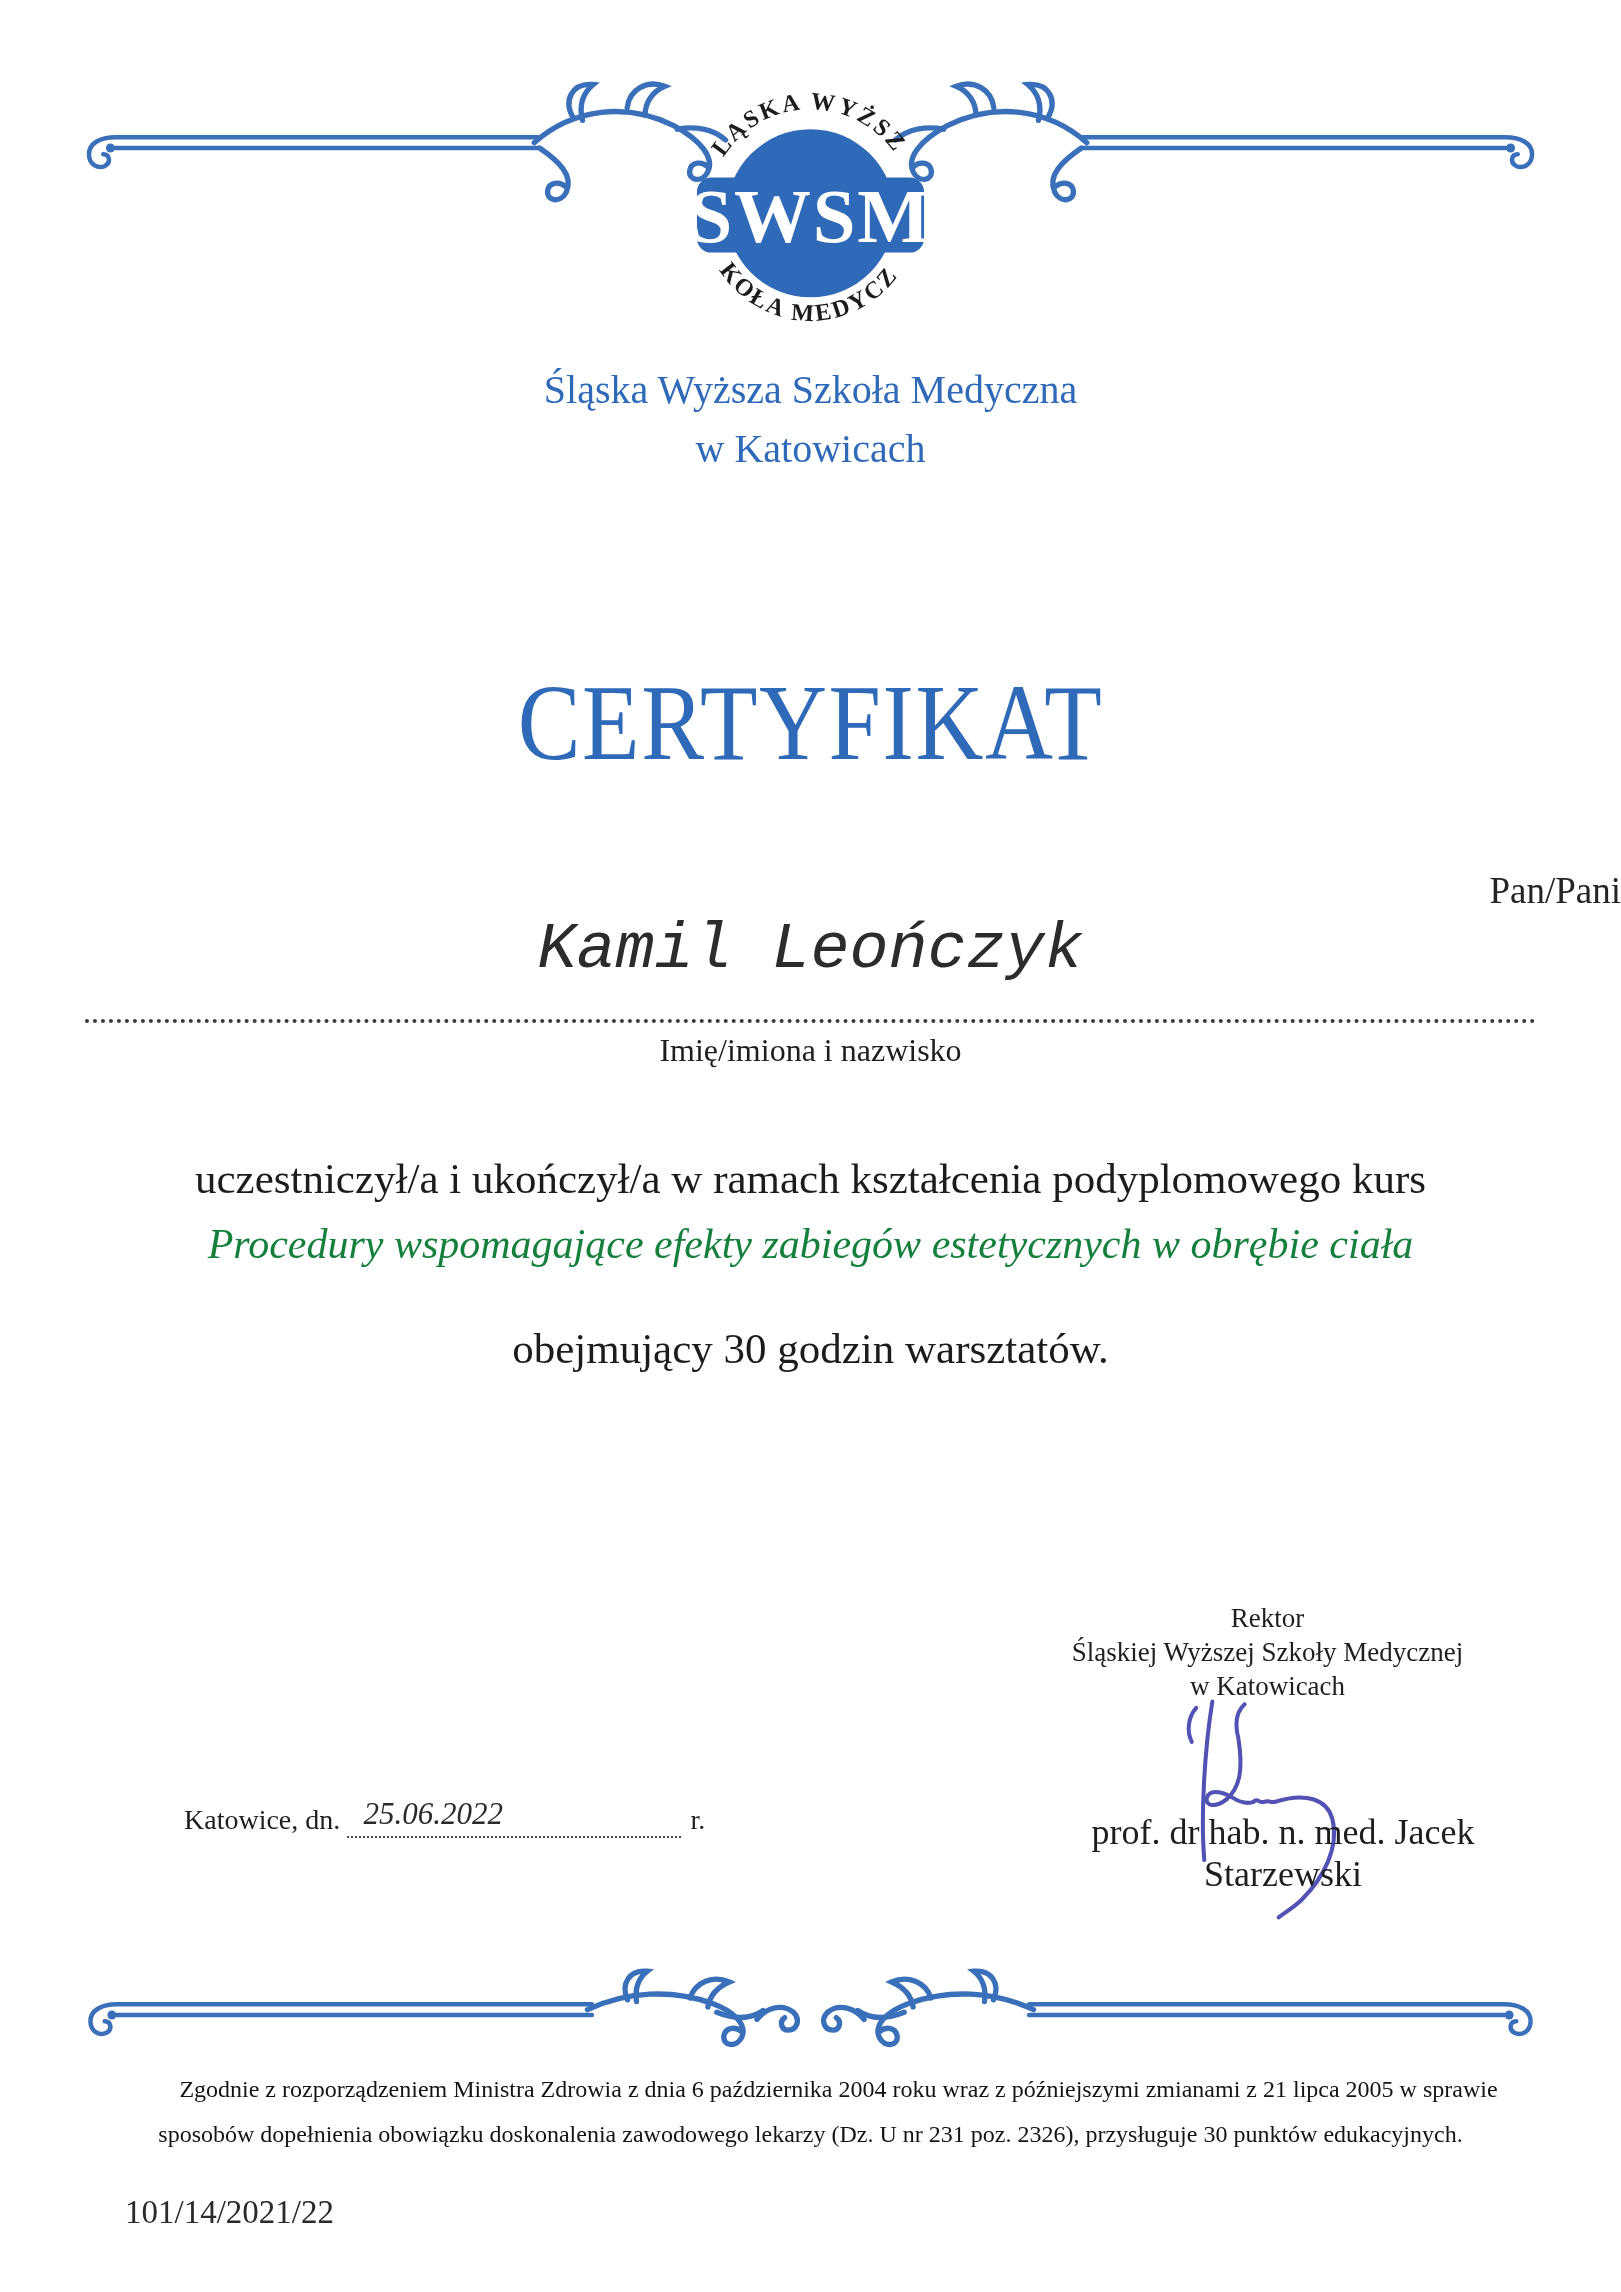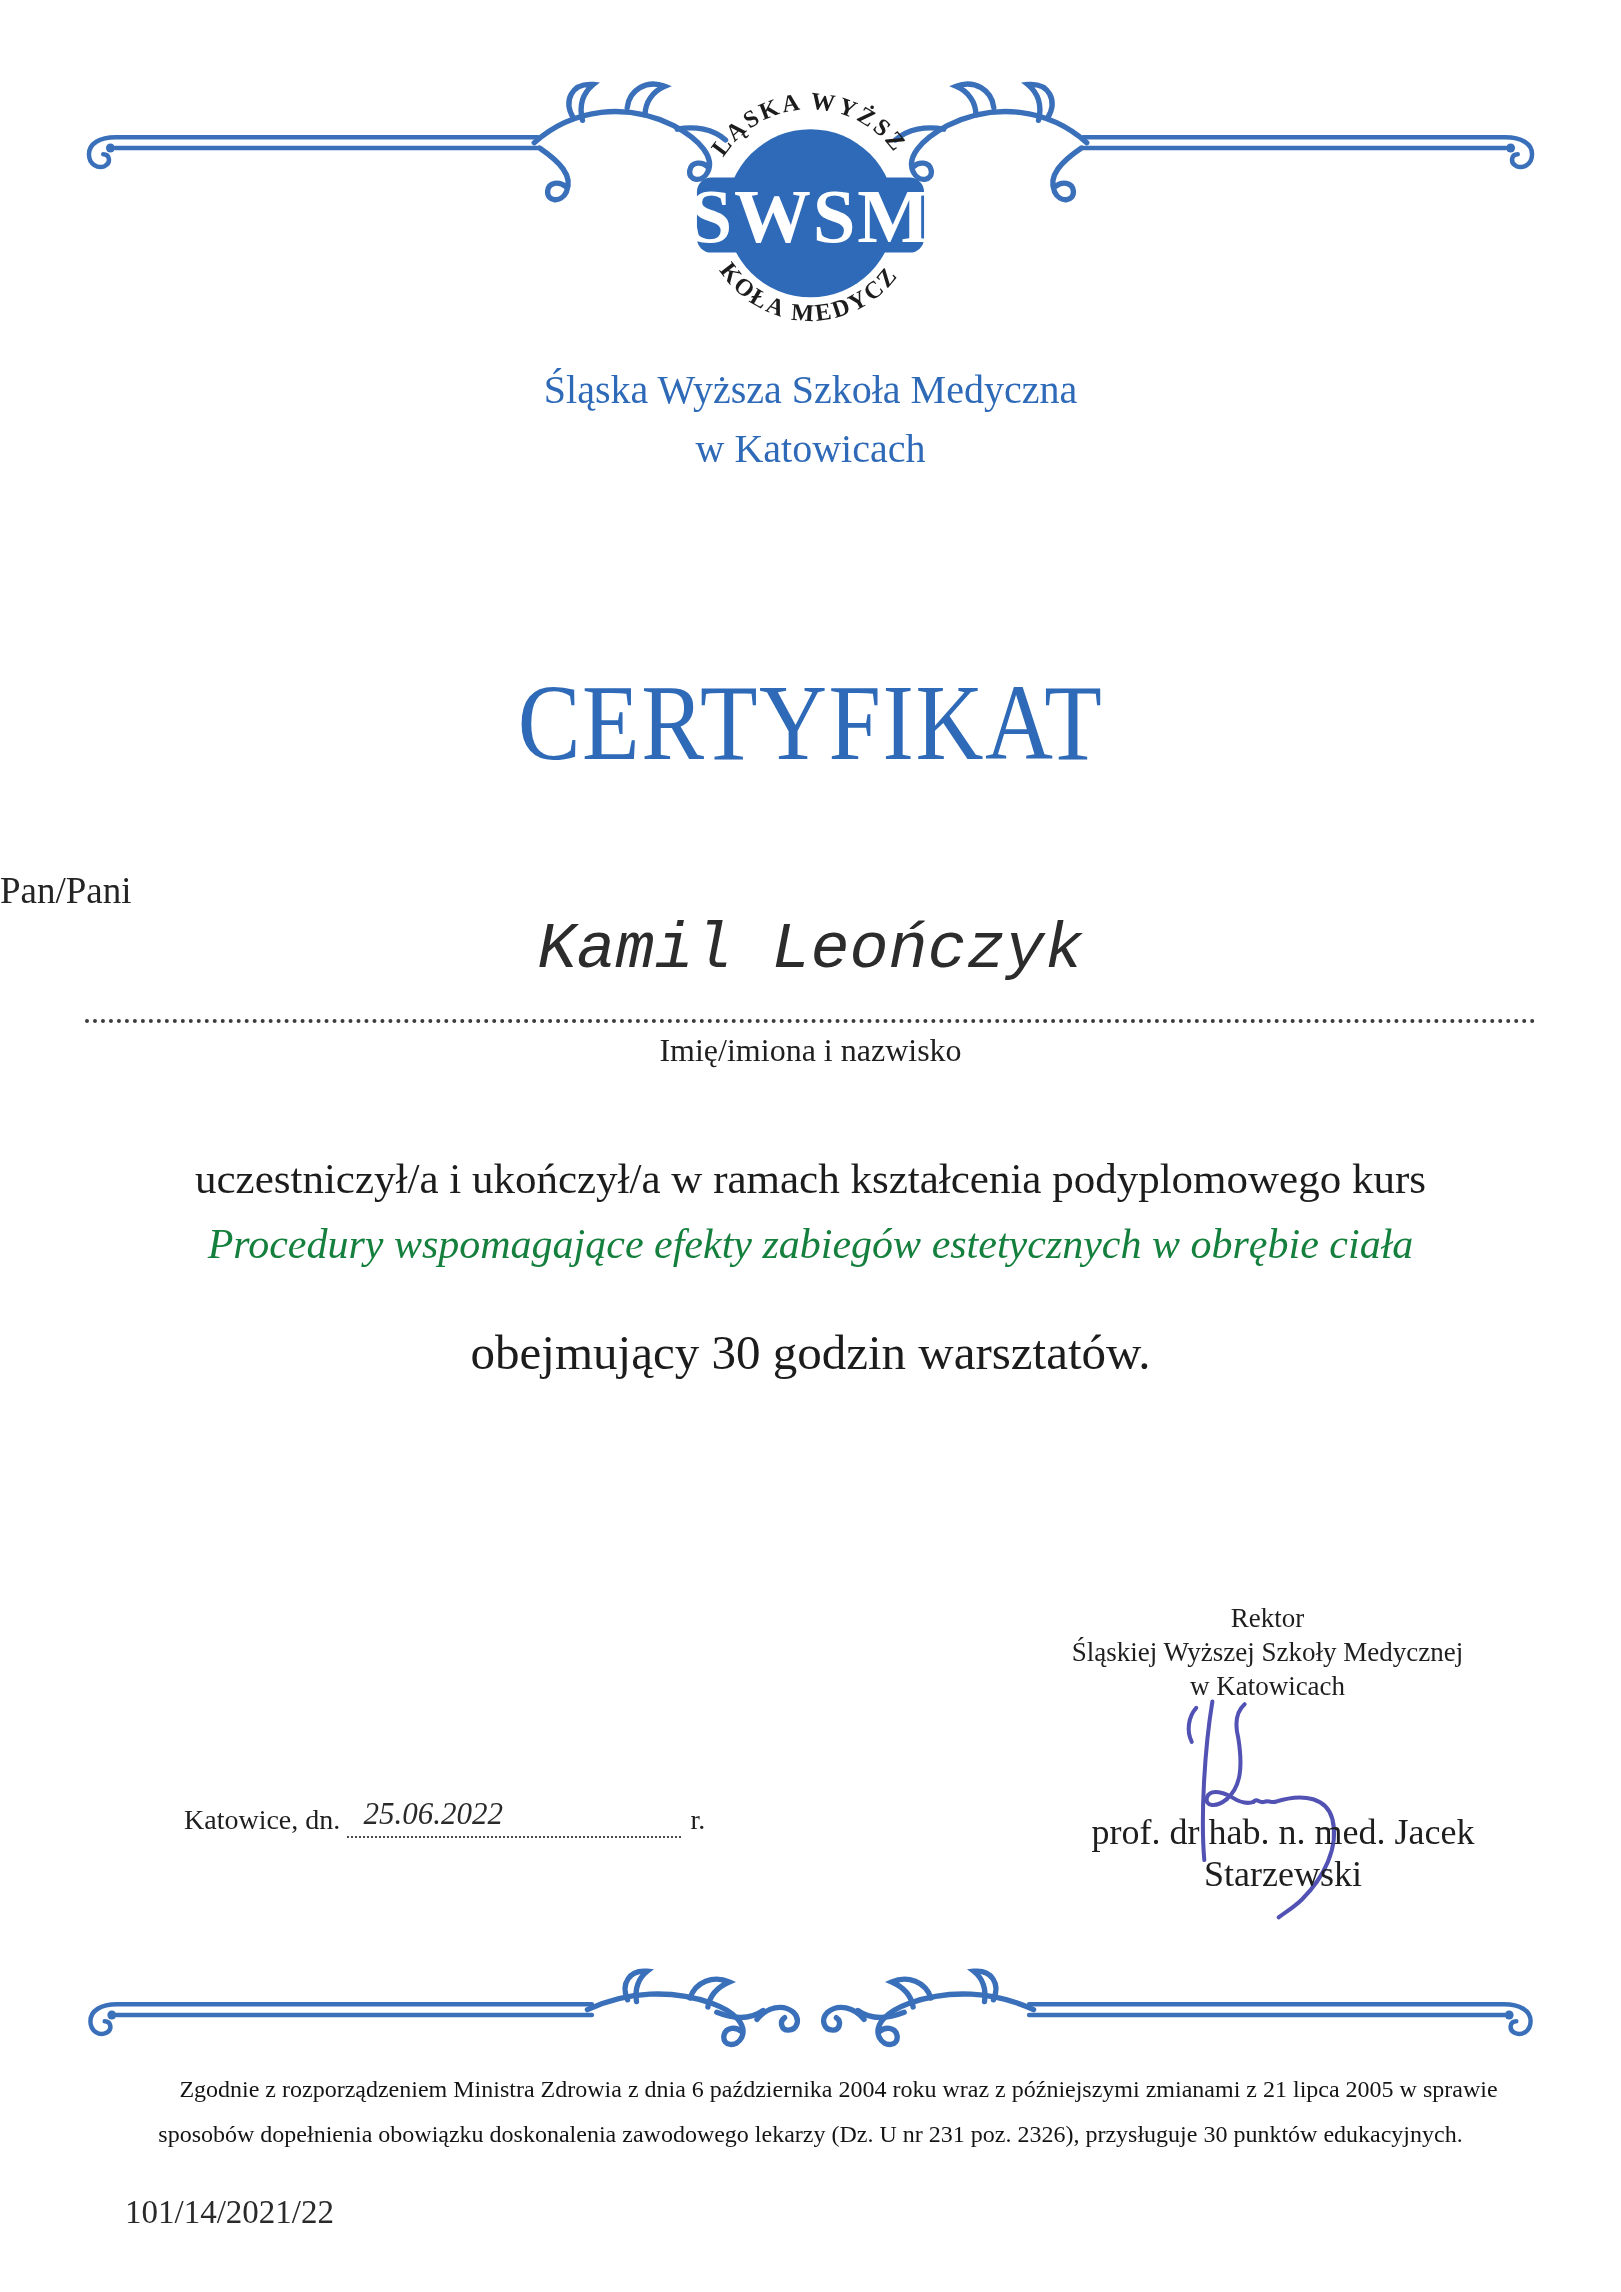--- a/index.html
+++ b/index.html
@@ -25,30 +25,30 @@
   }
   .institution{
     position:absolute;top:360px;left:0;width:100%;text-align:center;
     font-size:40px;line-height:59px;color:#2e6ab8;
   }
   .cert-title{
     position:absolute;top:667px;left:0;width:100%;margin:0;text-align:center;
     font-size:107px;font-weight:normal;line-height:1.05;color:#2e6ab8;
     letter-spacing:1.8px;transform:scaleX(0.88);transform-origin:50% 50%;
   }
-  .salutation{position:absolute;top:869px;left:0;width:100%;text-align:left;font-size:37px;color:#242424;}
+  .salutation{position:absolute;top:869px;left:0;width:100%;text-align:right;font-size:37px;color:#242424;}
   .recipient-name{
     position:absolute;top:913px;left:0;width:100%;text-align:center;
     font-size:65px;font-style:italic;color:#2c2c2c;font-family:Liberation Mono, monospace;
   }
   .name-dotted-line{position:absolute;top:1019px;left:85px;width:1451px;height:0;border-bottom:4.5px dotted #3c3c3c;}
   .name-caption{position:absolute;top:1032px;left:0;width:100%;text-align:center;font-size:32px;color:#1e1e1e;}
   .body-line-1{position:absolute;top:1154px;left:0;width:100%;text-align:center;font-size:43px;color:#1c1c1c;}
   .course-title{position:absolute;top:1220px;left:0;width:100%;text-align:center;font-size:42px;font-style:italic;color:#15803d;}
-  .body-line-3{position:absolute;top:1324px;left:0;width:100%;text-align:center;font-size:49px;color:#1c1c1c;}
+  .body-line-3{position:absolute;top:1324px;left:0;width:100%;text-align:center;font-size:43px;color:#1c1c1c;}
   .rektor-block{position:absolute;top:1601px;left:999px;width:537px;text-align:center;font-size:27px;line-height:34px;color:#1e1e1e;}
   .signature-svg{top:1697px;left:1164px;width:197px;height:233px;}
   .signature-stroke{stroke:#5152b4;stroke-width:4.5;fill:none;stroke-linecap:round;stroke-linejoin:round;}
   .date-row{position:absolute;top:1798px;left:184px;display:flex;align-items:flex-end;font-size:28px;color:#1e1e1e;}
   .date-prefix{padding-bottom:1.8px;}
   .date-slot{
     display:inline-block;width:318px;margin-left:7.2px;border-bottom:2.7px dotted #4a4a4a;
     font-size:31px;font-style:italic;line-height:1;padding:0 0 7.2px 16px;color:#2a2a2a;
   }
   .date-suffix{padding-bottom:1.8px;margin-left:9px;}

